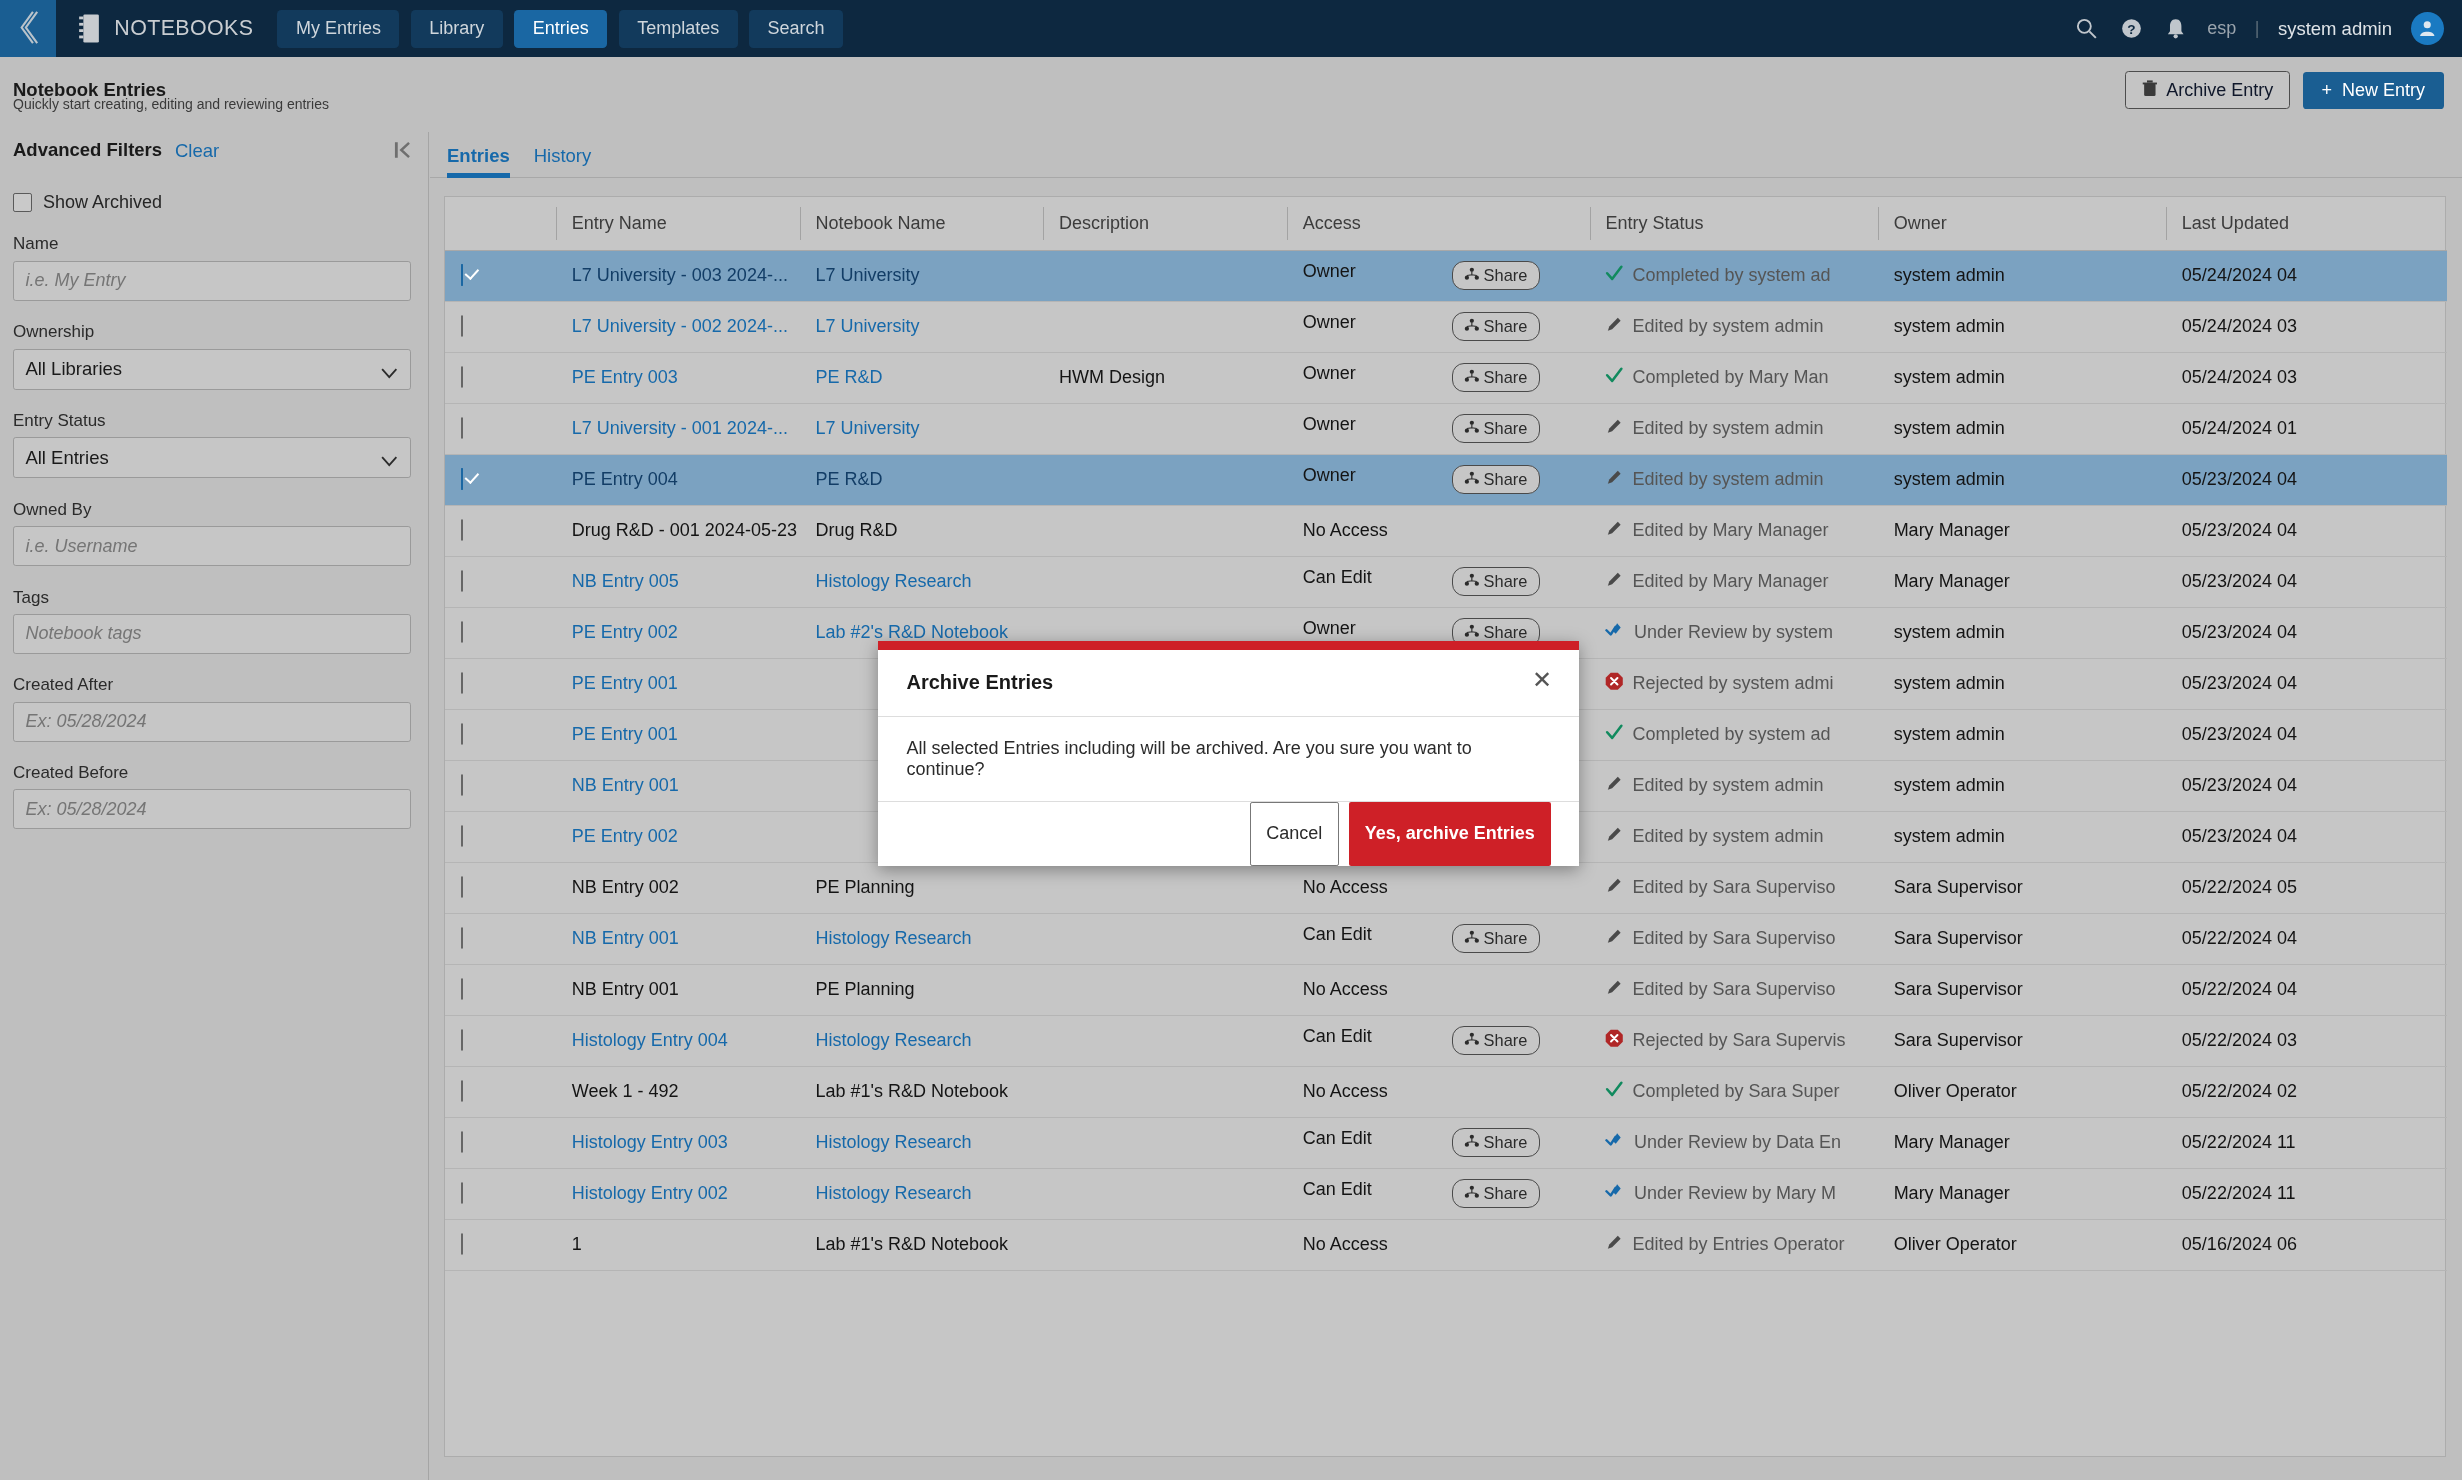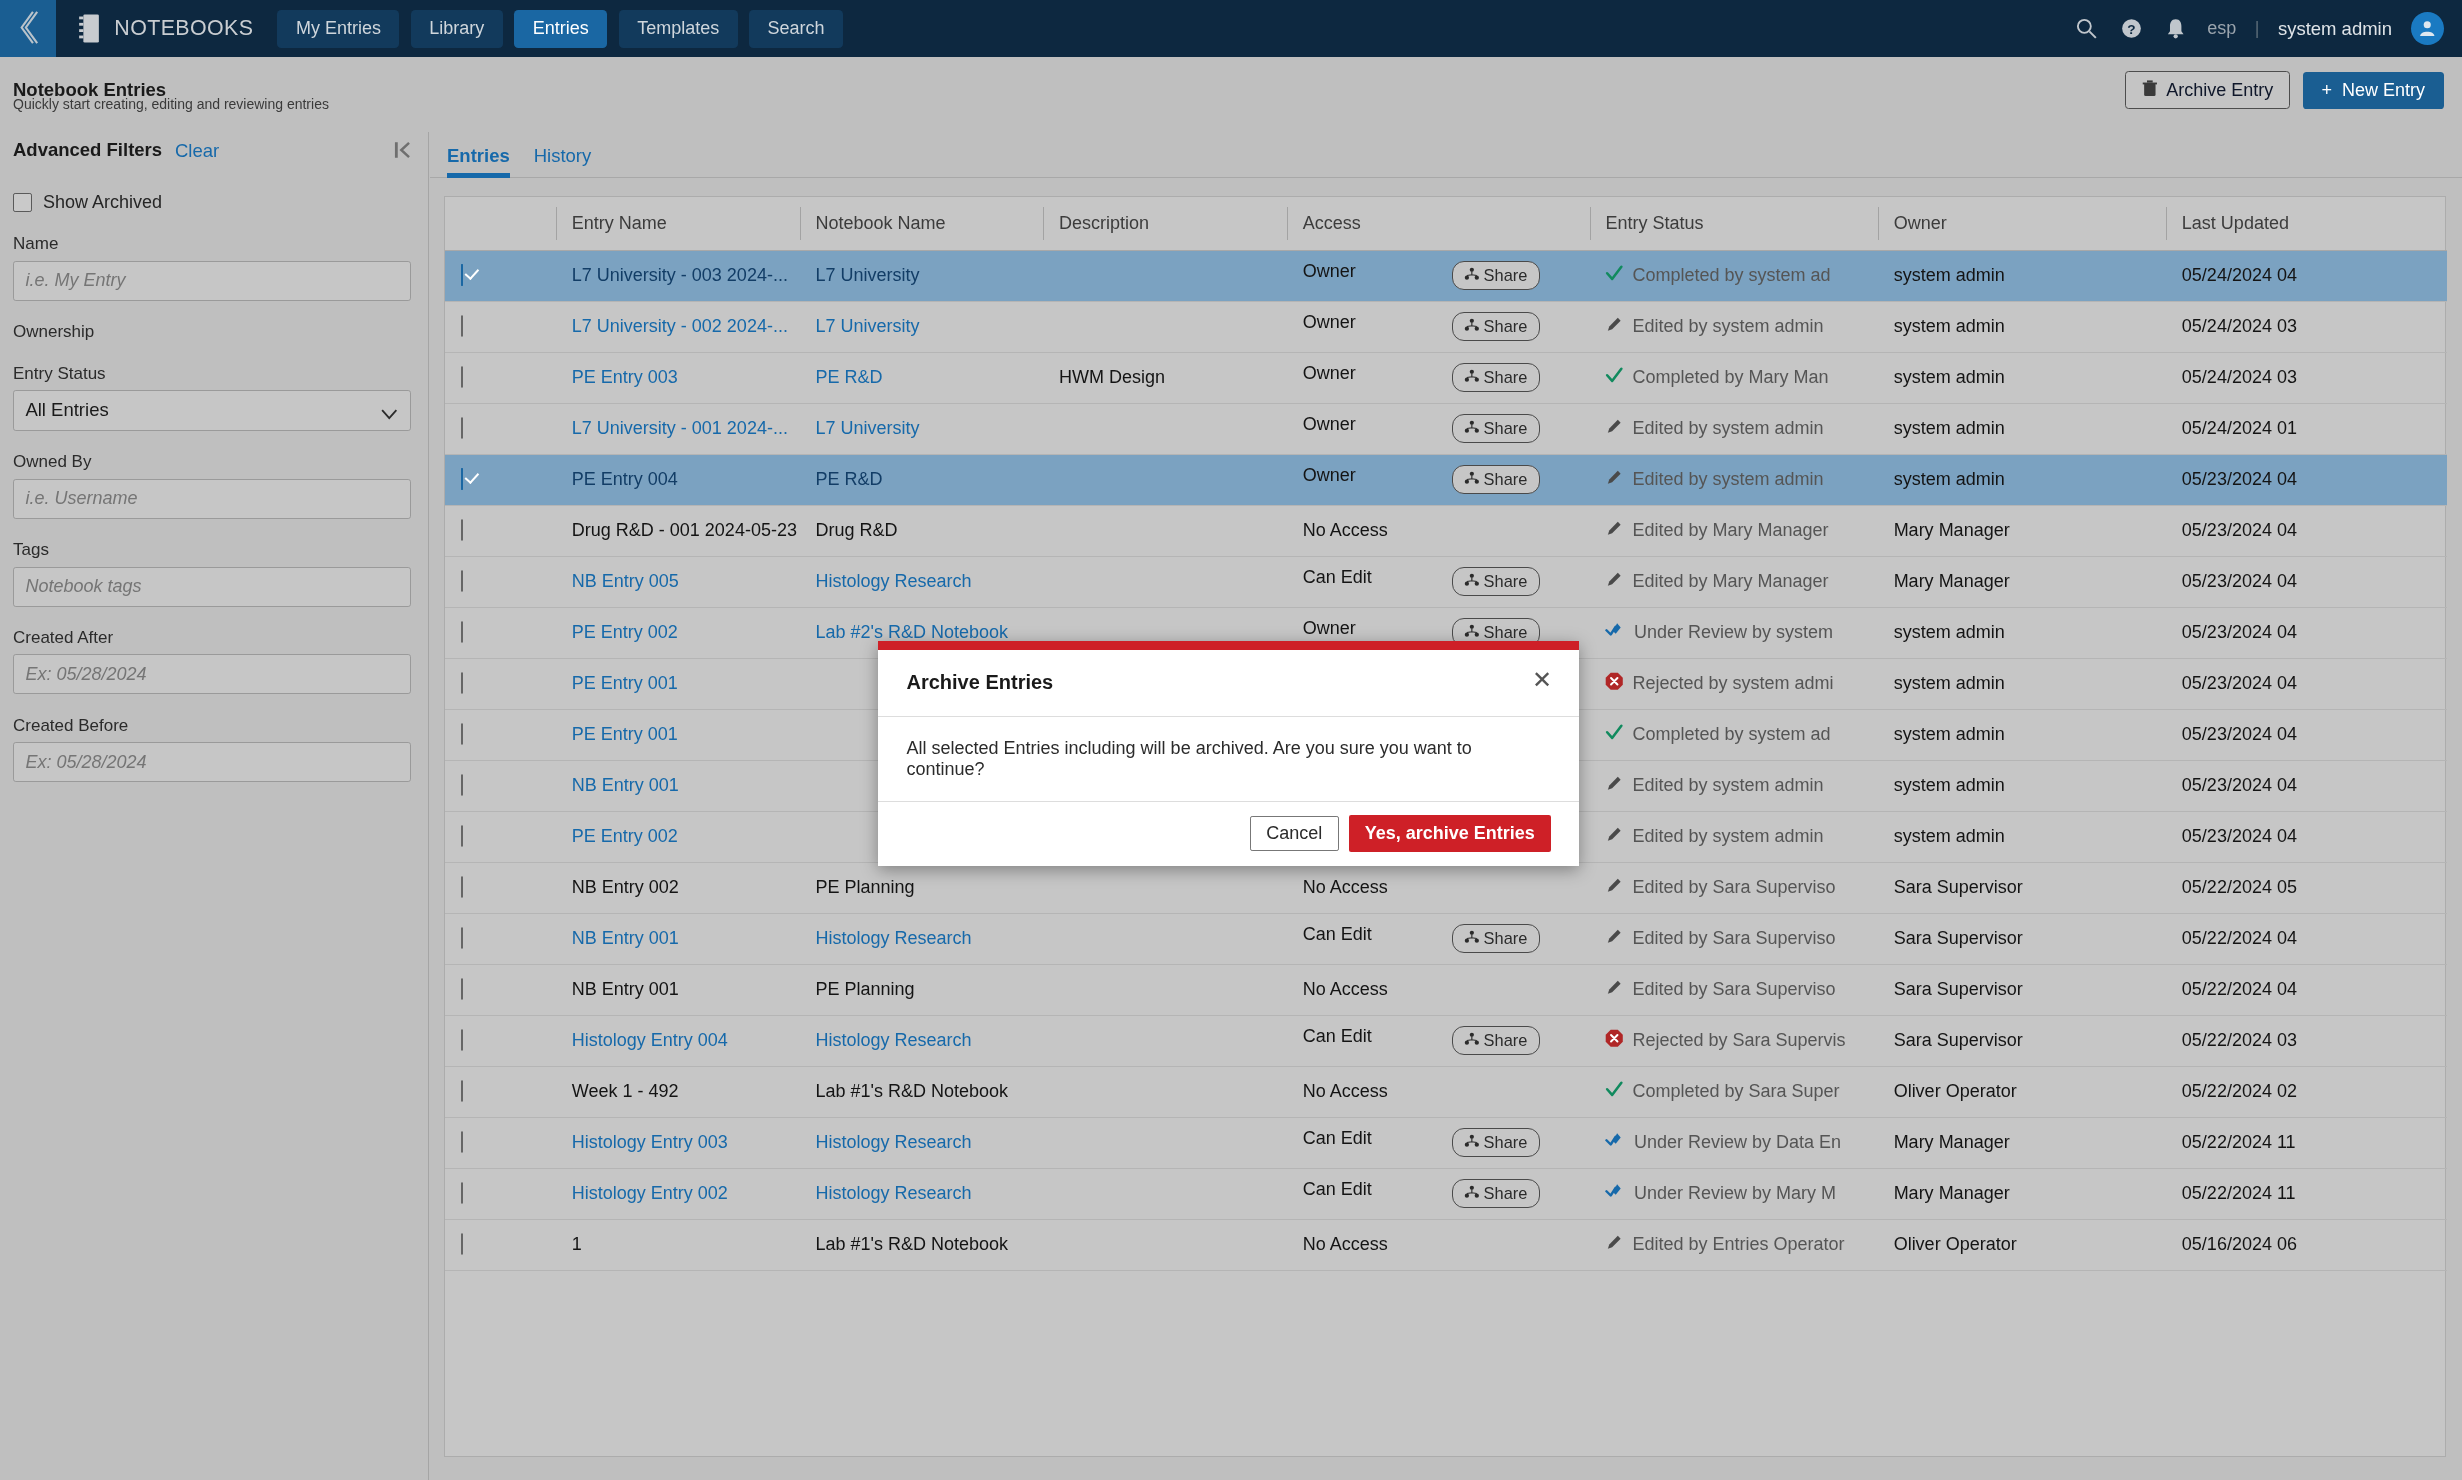--- a/index.html
+++ b/index.html
@@ -142,21 +142,21 @@
   .modal-shadow{
     position:absolute; left:878px; top:641px; width:701px; height:225px;
     background:#fff; box-shadow:0 4.3px 15.7px rgba(0,0,0,.35);
   }
   .modal-top{ height:8.5px; background:#ce2027; }
   .modal-head{ position:relative; height:67px; border-bottom:0.7px solid #ddd;}
   .modal-title{ position:absolute; left:28.5px; top:21.4px; font-size:20px; font-weight:bold; color:#1a1a1a;}
   .modal-x{ position:absolute; right:27px; top:18px; font-size:24px; color:#555; cursor:pointer; line-height:1;}
   .modal-body{ height:85px; display:flex; align-items:center; padding:0 28.5px; border-bottom:0.7px solid #ddd;}
   .modal-body p{ font-size:18px; color:#2b2b2b; }
-  .modal-foot{ height:64px; display:flex; align-items:center; justify-content:flex-end; gap:10px; padding-right:28.5px;}
+  .modal-foot{ height:64px; display:flex; justify-content:flex-end; gap:10px; padding-right:28.5px;}
   .btn-cancel{
     border:0.7px solid #777; background:#fff; font-size:18px; color:#2b2b2b;
     padding:6.4px 15.7px; border-radius:2.1px; cursor:pointer;
   }
   .btn-yes{
     background:#ce2027; border:none; color:#fff; font-size:18px; font-weight:bold;
     padding:7.8px 15.7px; border-radius:2.1px; cursor:pointer;
   }
 </style>
 </head>
@@ -259,20 +259,28 @@
     <span class="sb-check-label">Show Archived</span>
   </div>
 
   <div class="fgroup">
     <div class="flabel">Name</div>
     <input class="finput" placeholder="i.e. My Entry" style="">
   </div>
 
   <div class="fgroup">
     <div class="flabel">Ownership</div>
+    <div class="fselect">
+      <span>All Libraries</span>
+      <span class="chev">
+        <svg width="18.5" height="13" viewBox="0 0 26 18">
+            <path d="M3 3 L13 14 L23 3" fill="none" stroke="#2b2b2b" stroke-width="2.6"></path>
+          </svg>
+      </span>
+    </div>
   </div>
 
   <div class="fgroup">
     <div class="flabel">Entry Status</div>
     <div class="fselect">
       <span>All Entries</span>
       <span class="chev">
         <svg width="18.5" height="13" viewBox="0 0 26 18">
             <path d="M3 3 L13 14 L23 3" fill="none" stroke="#2b2b2b" stroke-width="2.6"></path>
           </svg>

